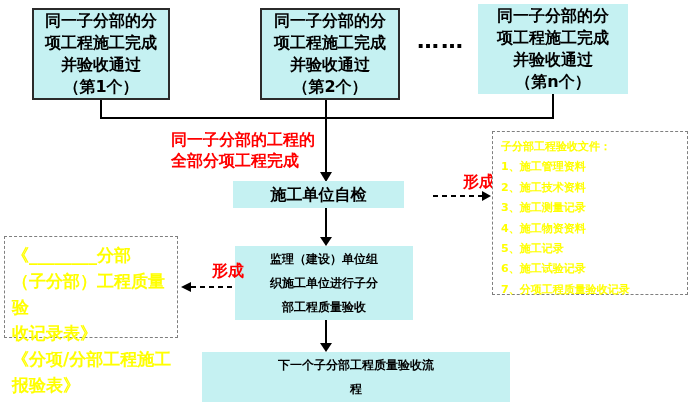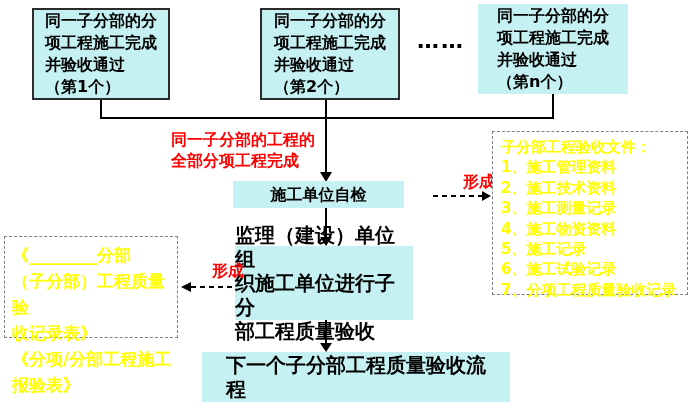--- a/index.html
+++ b/index.html
@@ -3,37 +3,37 @@
 <meta charset="utf-8">
 <style>
   html,body{margin:0;padding:0;background:#ffffff;}
   .canvas{
     position:relative;width:696px;height:410px;background:#ffffff;overflow:hidden;
     font-family:"DejaVu Sans","Liberation Sans",sans-serif;
   }
   svg.connectors{position:absolute;left:0;top:0;z-index:1;}
   .box{
     position:absolute;z-index:2;background:#c5f1f2;color:#000;
-    font-weight:bold;white-space:pre-line;
+    font-weight:bold;text-align:center;white-space:pre-line;
     display:flex;align-items:center;justify-content:center;
     box-sizing:border-box;
   }
   .bordered{border:2px solid #2b2b2b;}
   .topbox{font-size:16px;line-height:22px;}
-  .midbox{font-size:20px;line-height:24px;}
+  .midbox{font-size:12px;line-height:24px;}
   .smallbox{font-size:16px;line-height:25px;}
   .red-note{
     position:absolute;z-index:2;color:#ff0000;font-weight:bold;
     font-size:16px;line-height:21px;white-space:pre-line;margin-left:23px;
   }
   .docs{
     position:absolute;z-index:2;background:#ffffff;border:1px dashed #7f7f7f;
     color:#ffff00;font-weight:bold;white-space:pre-line;box-sizing:border-box;
   }
-  .docs.right{font-size:15px;line-height:20.4px;padding:5px 4px 0 8px;}
+  .docs.right{font-size:11px;line-height:20.4px;padding:5px 4px 0 8px;}
   .docs.left{font-size:17px;line-height:26px;padding:5px 4px 0 7px;}
   .dots{
     position:absolute;z-index:2;color:#000;font-weight:bold;font-size:22px;
     letter-spacing:2px;text-align:center;
   }
   .watermark{
     position:absolute;z-index:2;font-size:17px;font-weight:bold;
     color:#b0b0b0;text-shadow:1px 1px 0 #ffffff,-1px -1px 0 #8d8d8d;
     white-space:nowrap;
   }

